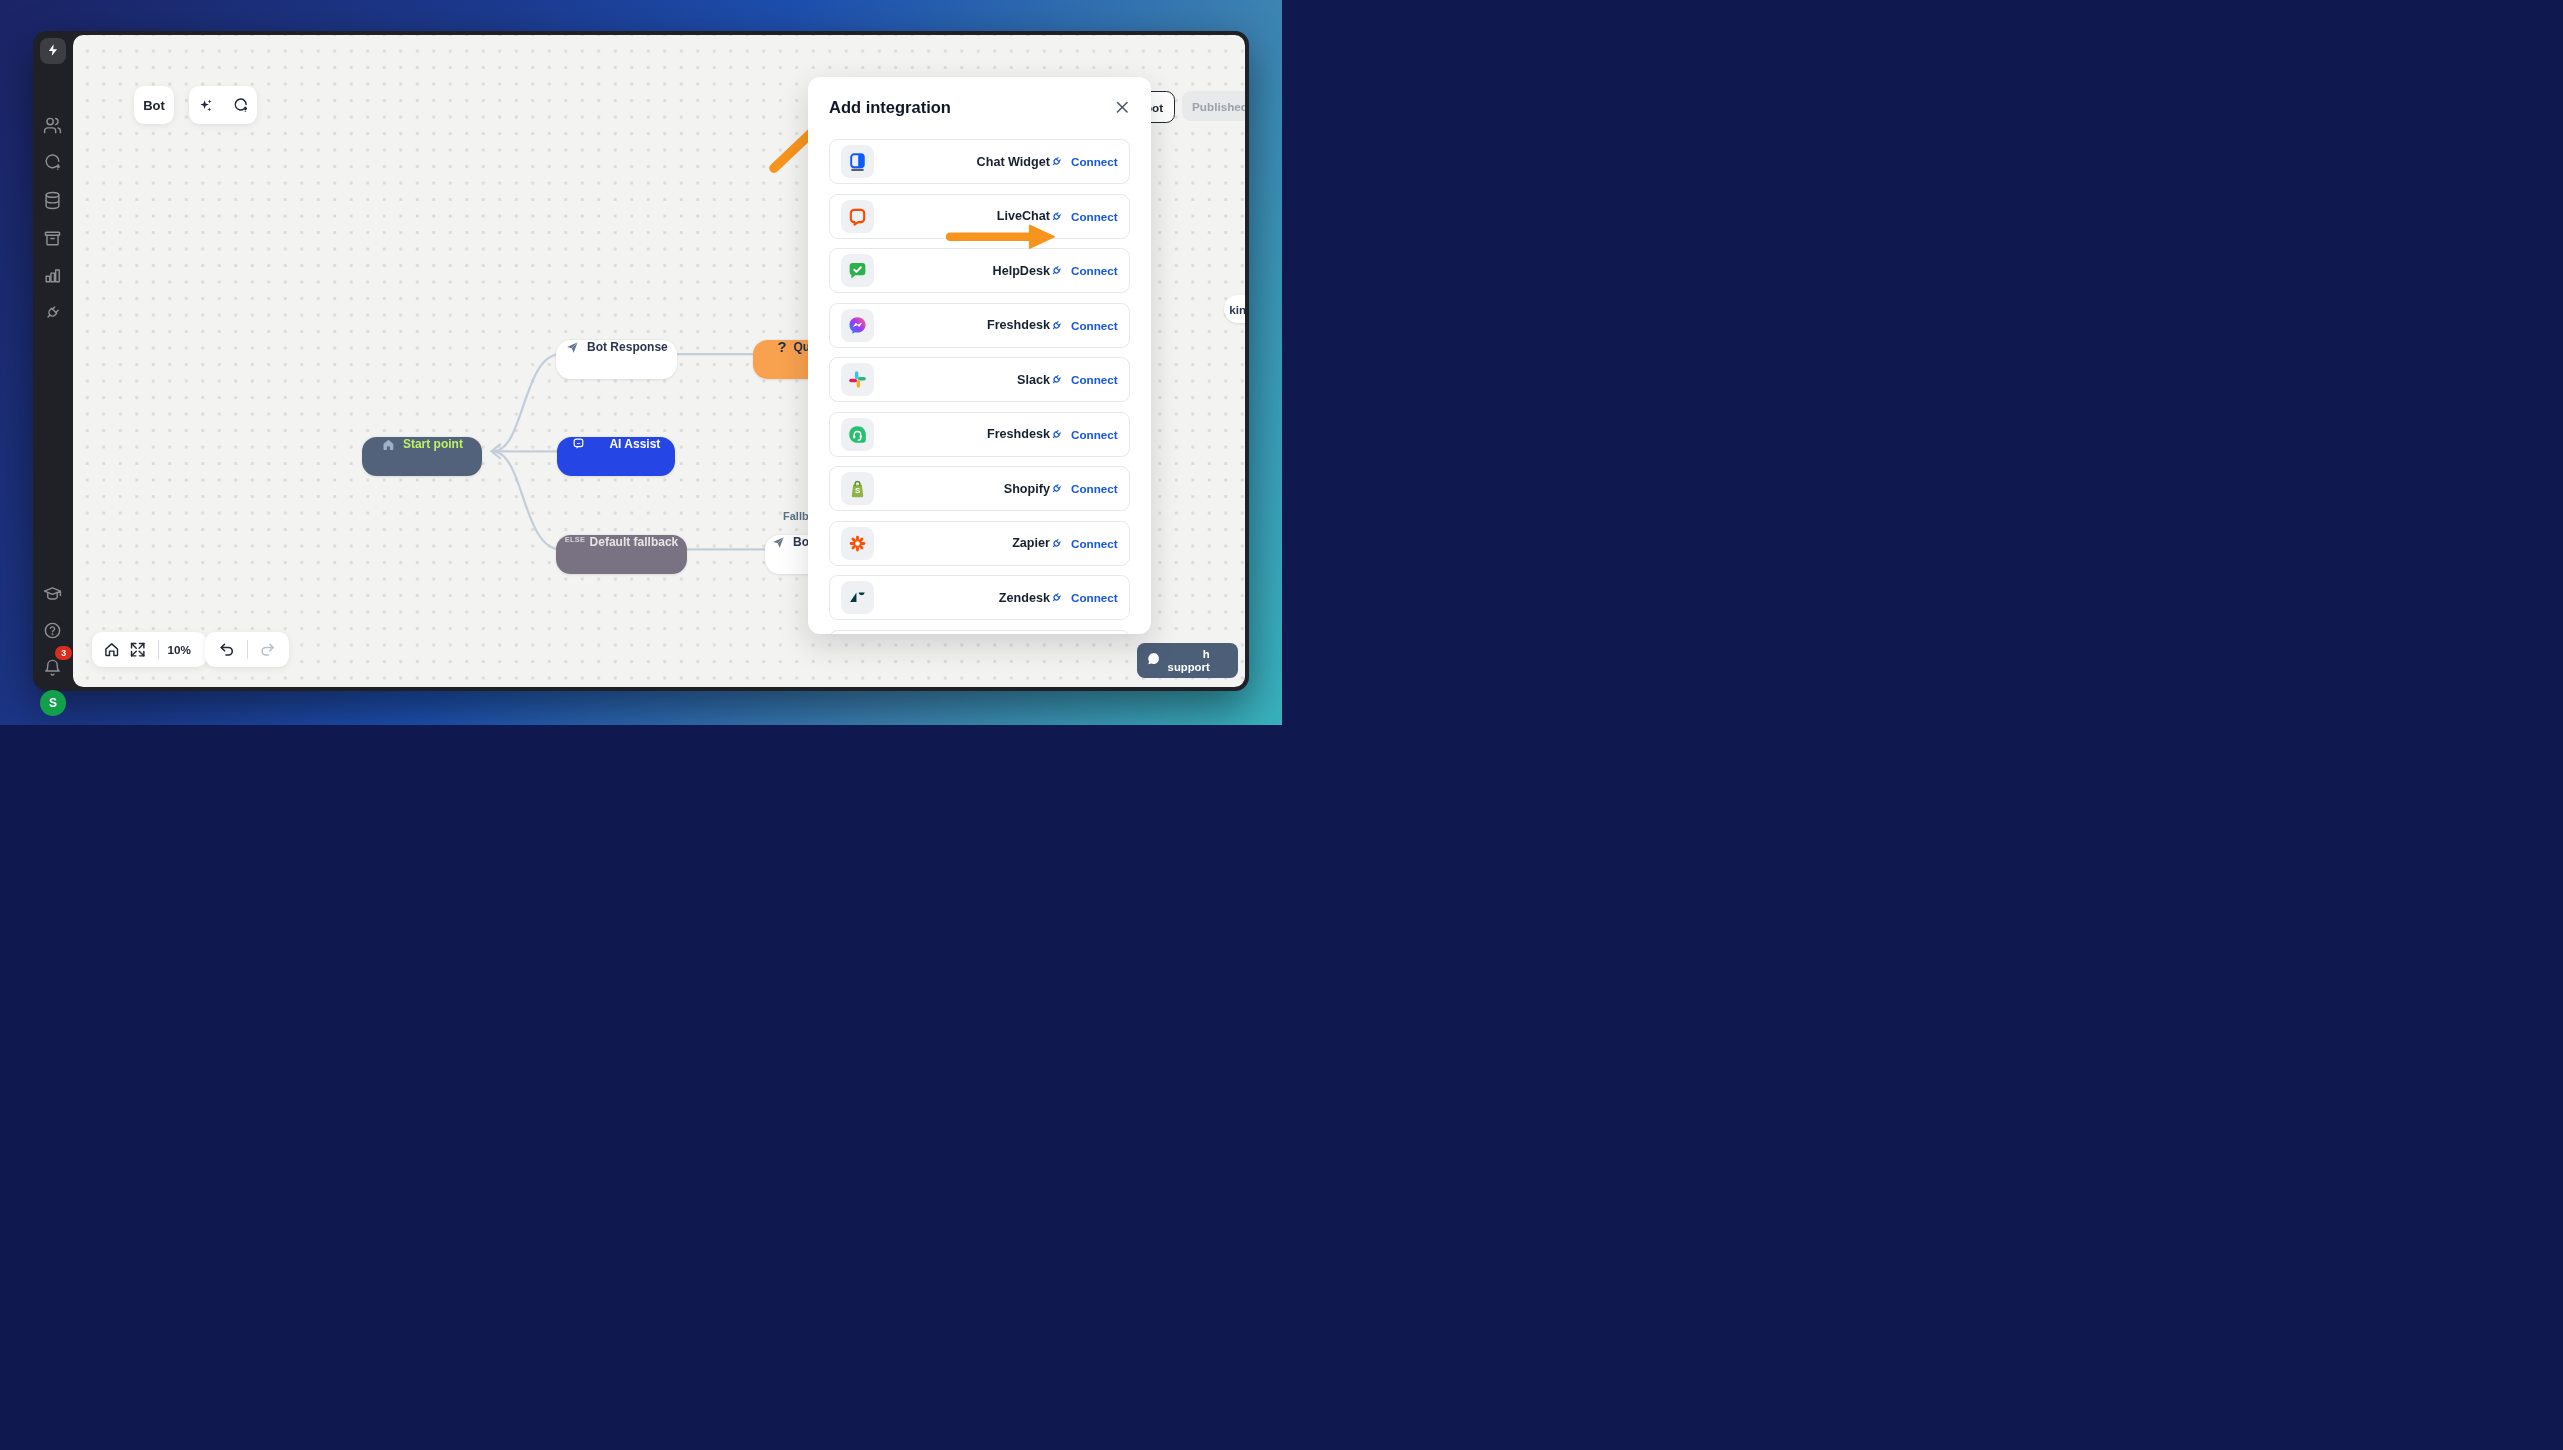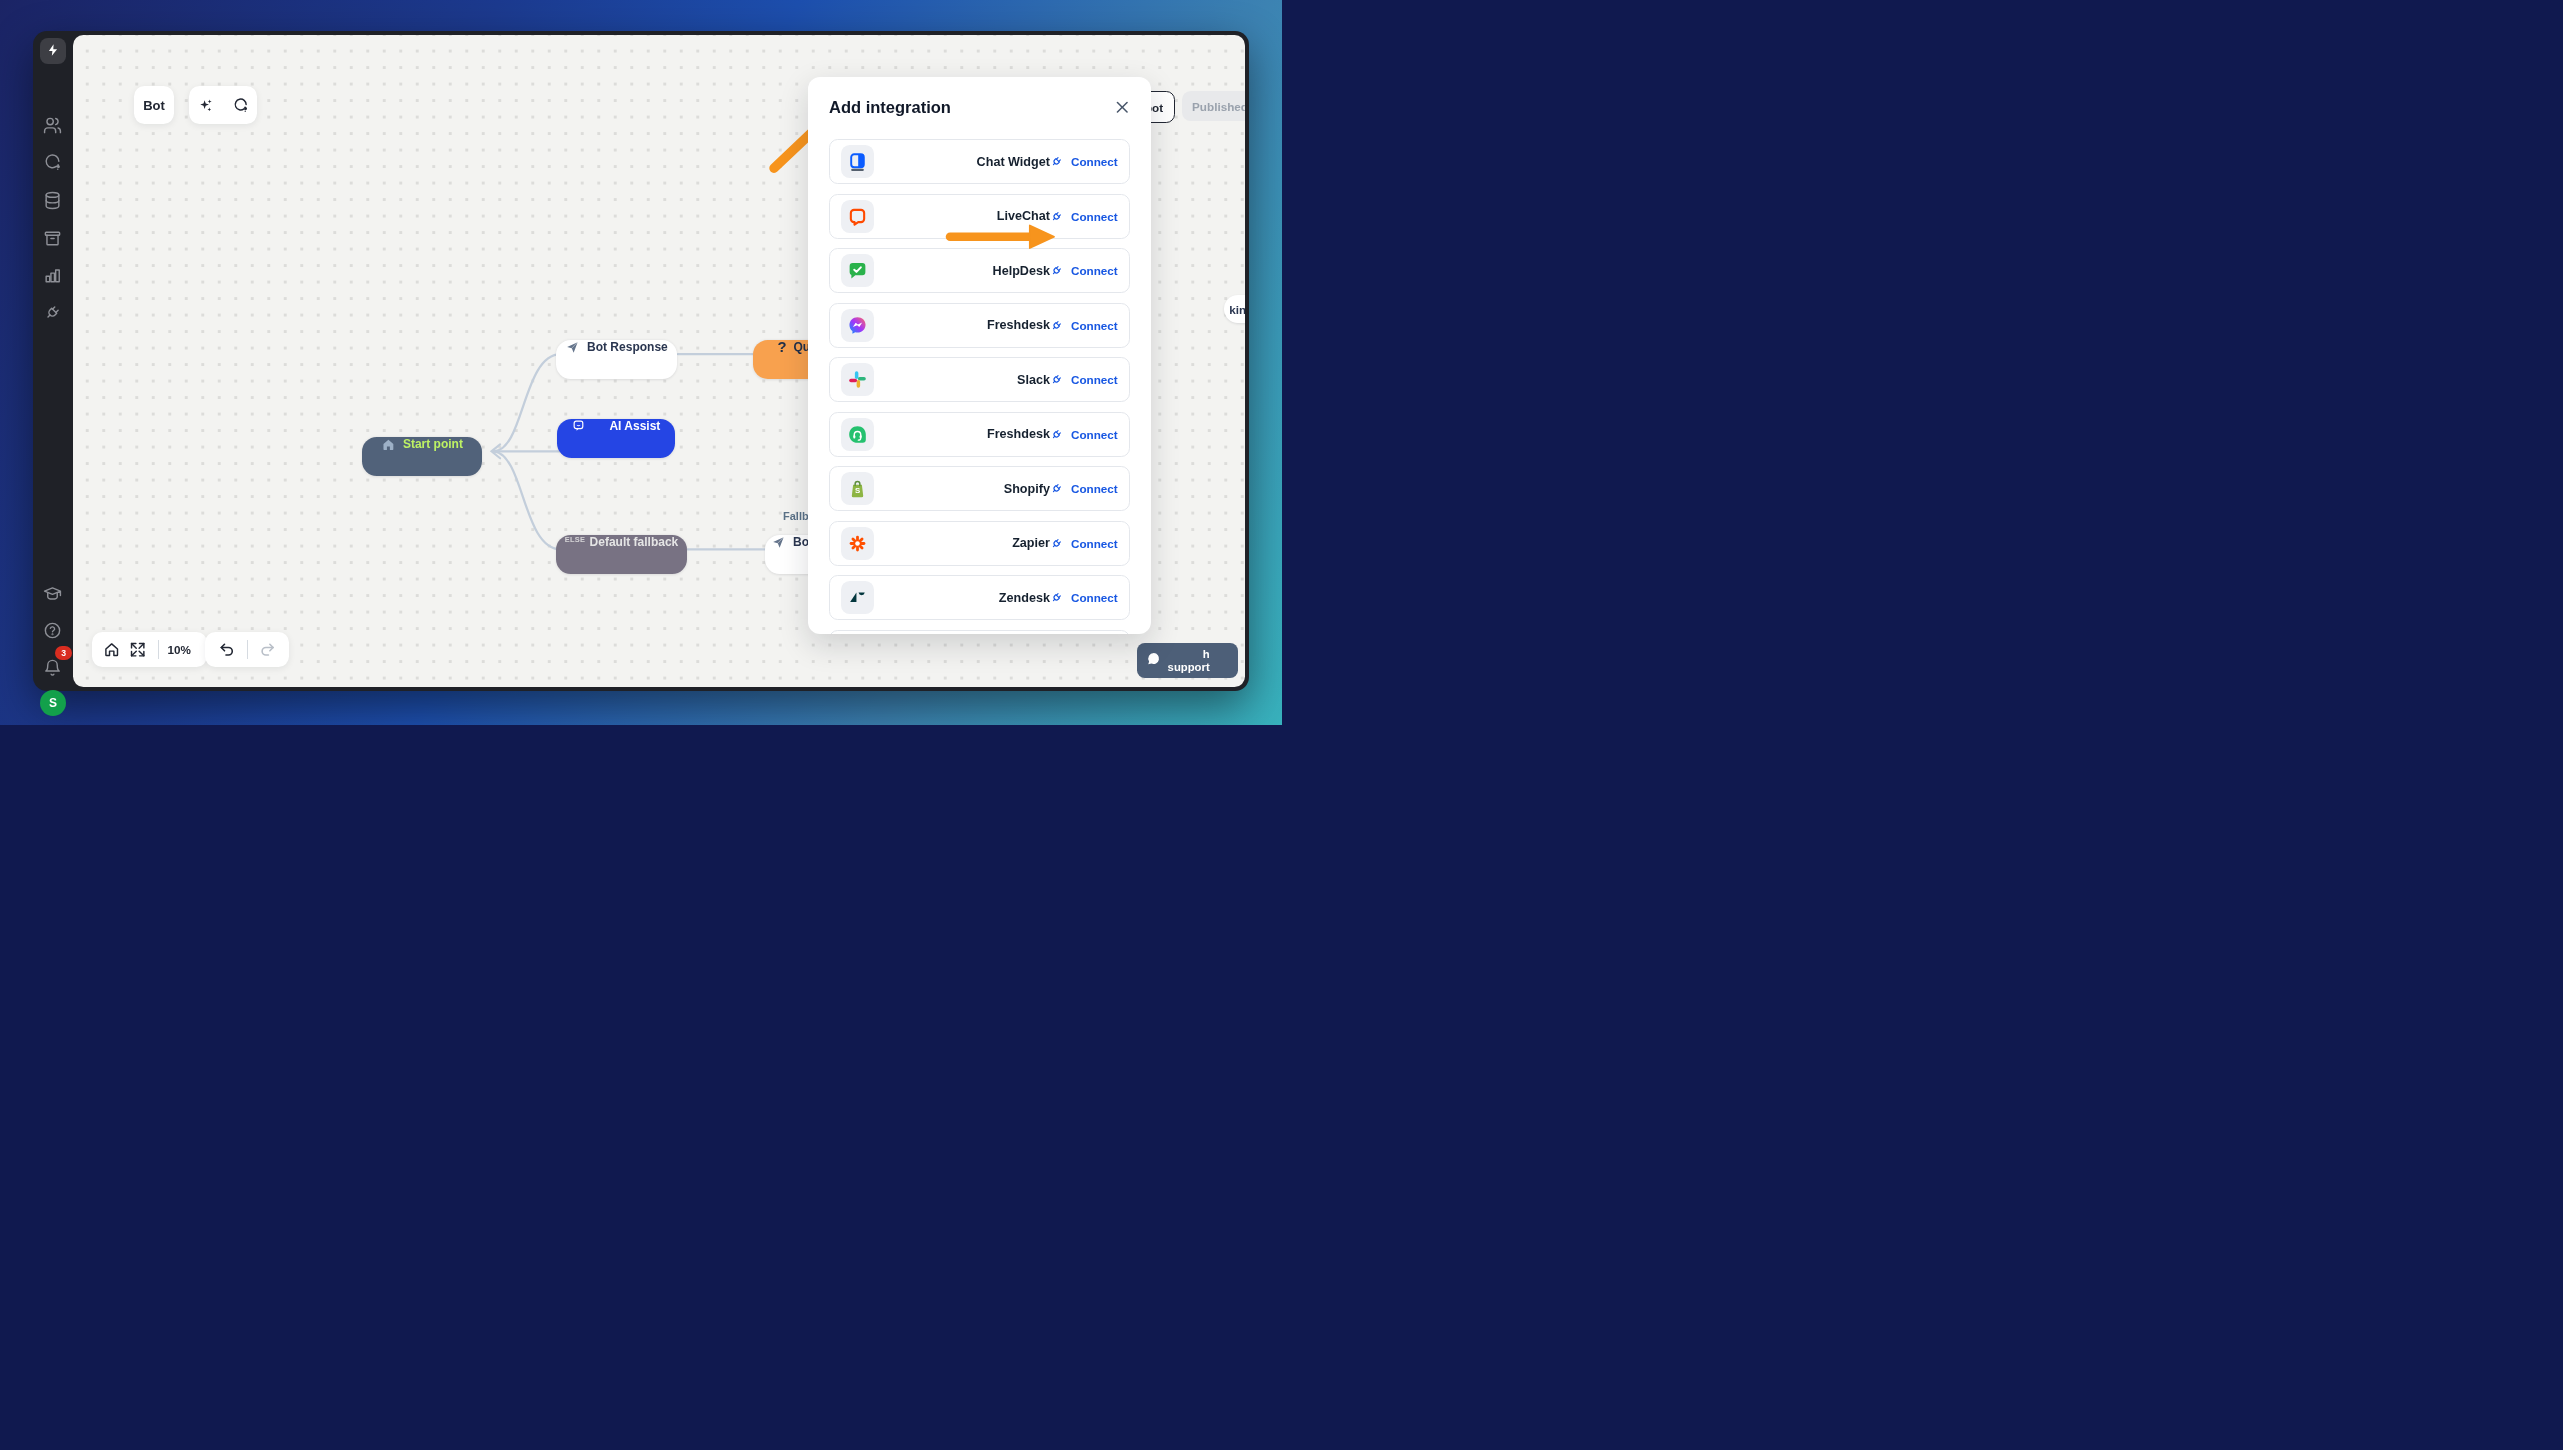--- a/index.html
+++ b/index.html
@@ -166,21 +166,21 @@
               <path d="m11 13.2 9.5-9.7" stroke="#fff" stroke-width="1" opacity=".7"></path>
             </svg></span>
         <span>Bot Response</span>
       </div>
 
       <div class="node" style="left:680px;top:305px;width:117px;background:#f8a14e;color:#223049;">
         <span class="qmark">?</span>
         <span>Question</span>
       </div>
 
-      <div class="node" style="left:484px;top:384px;width:118px;background:#2545e4;color:#fff;gap:23px;">
+      <div class="node" style="left:484px;top:402px;width:118px;background:#2545e4;color:#fff;gap:23px;">
         <span><svg viewBox="0 0 24 24" fill="none">
               <rect x="3.5" y="3.5" width="14" height="12" rx="3.2" stroke="#fff" stroke-width="1.9"></rect>
               <path d="M7.5 15.5v3.4l3.8-3.4Z" fill="#fff"></path>
               <path d="M7.8 9.2c1.4 1.5 4.2 1.5 5.6 0v1.4c-1.4 1.5-4.2 1.5-5.6 0Z" fill="#fff"></path>
             </svg></span>
         <span>AI Assist</span>
       </div>
 
       <div class="node" style="left:483px;top:500px;width:131px;background:#787283;color:#e5e5e5;gap:6px;">
         <span class="else-tag">ELSE</span>

